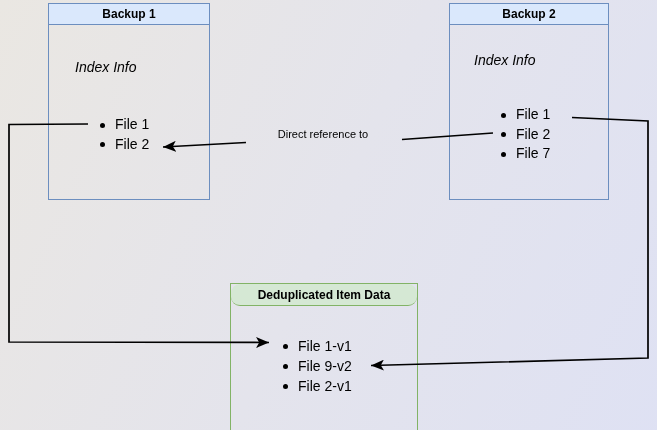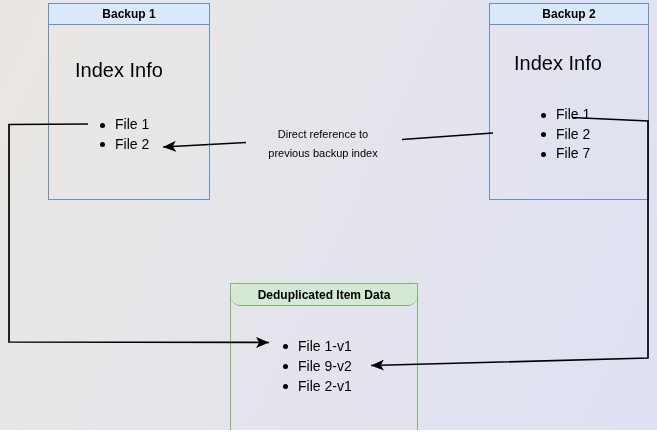--- a/index.html
+++ b/index.html
@@ -26,21 +26,21 @@
     text-align:center;line-height:21px;
     color:#000;
     box-sizing:border-box;
   }
   .blue{border-color:#6c8ebf;}
   .blue .box-header{background:#dae8fc;border-color:#6c8ebf;}
   .green{border-color:#82b366;}
   .green .box-header{background:#d5e8d4;border-color:#82b366;}
 
   .body-label{
-    position:absolute;font-size:20px;color:#000;white-space:nowrap;
+    position:absolute;font-size:14px;color:#000;white-space:nowrap;font-style:italic;
   }
   ul.filelist{
     position:absolute;margin:0;padding:0;list-style:none;
     font-size:14px;color:#000;
   }
   ul.filelist li{
     position:relative;padding-left:17px;line-height:19.5px;white-space:nowrap;
   }
   ul.filelist li::before{
     content:"";position:absolute;left:2px;top:7.5px;
@@ -64,21 +64,21 @@
 
   <div class="box blue" id="backup1-box" style="left:48px;top:3px;width:162px;height:197px;">
     <div class="box-header">Backup 1</div>
     <div class="body-label" style="left:26px;top:55px;">Index Info</div>
     <ul class="filelist" style="left:49px;top:111px;">
       <li>File 1</li>
       <li>File 2</li>
     </ul>
   </div>
 
-  <div class="box blue" id="backup2-box" style="left:449px;top:3px;width:160px;height:197px;margin-left:40px;">
+  <div class="box blue" id="backup2-box" style="left:449px;top:3px;width:160px;height:197px;">
     <div class="box-header">Backup 2</div>
     <div class="body-label" style="left:24px;top:48px;">Index Info</div>
     <ul class="filelist" style="left:49px;top:101px;">
       <li>File 1</li>
       <li>File 2</li>
       <li>File 7</li>
     </ul>
   </div>
 
   <div class="box green" id="dedup-box" style="left:230px;top:283px;width:188px;height:155px;">
@@ -101,16 +101,15 @@
 
     <path d="M493,133 L402,139.5" fill="none" stroke="#000" stroke-width="1.7"></path>
 
     <path d="M246,142.5 L163,147" fill="none" stroke="#000" stroke-width="1.7" marker-end="url(#arrowhead)"></path>
 
     <path d="M572,117.5 L648,121 L648,358 L371,365.5" fill="none" stroke="#000" stroke-width="1.7" marker-end="url(#arrowhead)"></path>
   </svg>
 
   <div class="annotation">
     <div>Direct reference to</div>
-    <div>previous backup index</div>
   </div>
 
 </div>
 
 </body></html>

